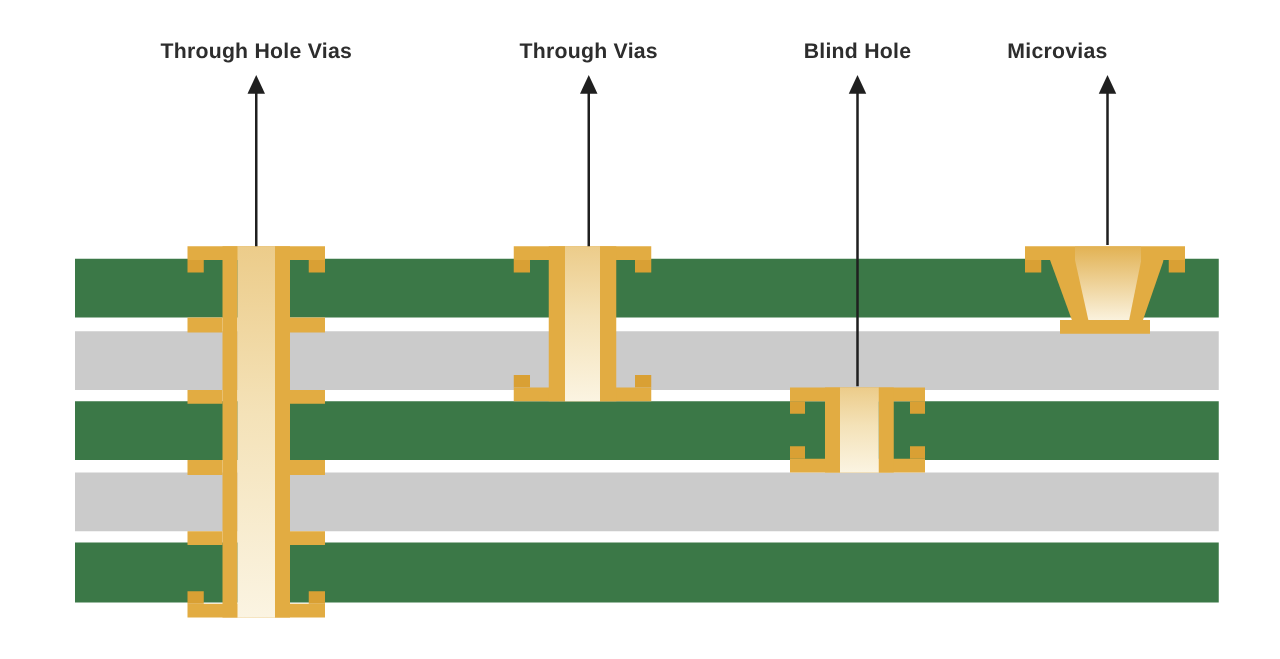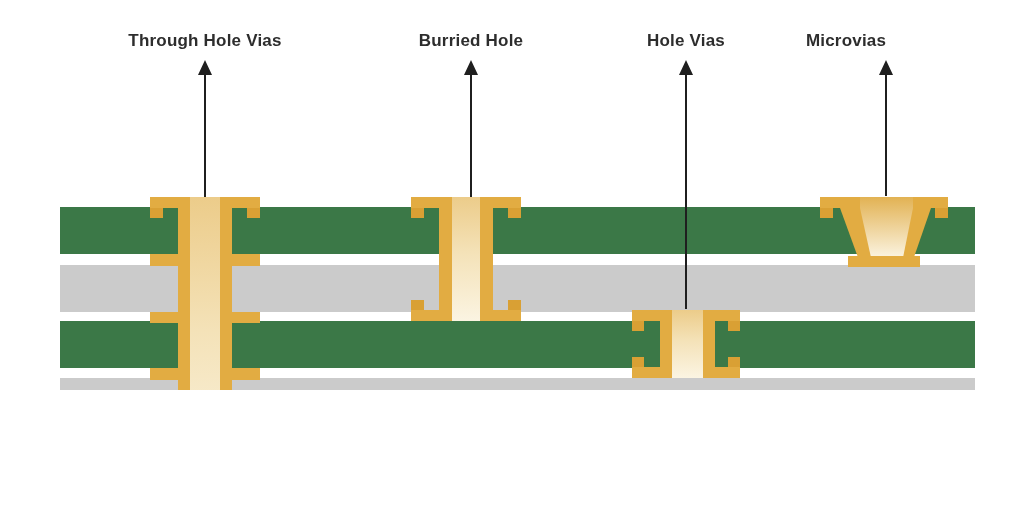--- a/index.html
+++ b/index.html
@@ -1,17 +1,17 @@
 <!DOCTYPE html>
 <html style="--background: #FFFFFF; --board-green: #3B7847; --substrate-gray: #CBCBCB; --copper-gold: #E2AC42; --copper-gold-dark: #D9A034; --via-fill-top: #ECCC8A; --via-fill-mid: #F4E2B8; --via-fill-bottom: #FBF4E2; --micro-fill-top: #E2B253; --arrow-black: #1F1F1F; --label-text: #2D2D2D;"><head>
 <meta charset="utf-8">
 <style>
   html,body{margin:0;padding:0;background:#fff;}
   .canvas{
-    position:relative;width:1024px;height:390px;overflow:hidden;
+    position:relative;width:1024px;height:527px;overflow:hidden;
     background:var(--background,#FFFFFF);
     font-family:"Liberation Sans",sans-serif;
   }
   .abs{position:absolute;}
   .green-layer{background:var(--board-green,#3B7847);}
   .gray-layer{background:var(--substrate-gray,#CBCBCB);}
   .gold{background:var(--copper-gold,#E2AC42);}
   .gold-dark{background:var(--copper-gold-dark,#D9A034);}
   .cream{background:linear-gradient(180deg,var(--via-fill-top,#ECCC8A) 0%,var(--via-fill-mid,#F4E2B8) 45%,var(--via-fill-bottom,#FBF4E2) 100%);}
   .cream-micro{background:linear-gradient(180deg,var(--micro-fill-top,#E2B253) 0%,var(--via-fill-bottom,#FBF4E2) 100%);}
@@ -102,27 +102,27 @@
 
   <div>
     <div class="arrow-head" style="left:198px;top:60px;"></div>
     <div class="arrow-line" style="left:204px;top:74px;height:123px;"></div>
     <div class="via-label" style="left:205px;top:31px;">Through Hole Vias</div>
   </div>
 
   <div>
     <div class="arrow-head" style="left:464px;top:60px;"></div>
     <div class="arrow-line" style="left:470px;top:74px;height:123px;"></div>
-    <div class="via-label" style="left:471px;top:31px;">Burried Hole</div>
+    <div class="via-label" style="left:471px;top:31px;">Through Vias</div>
   </div>
 
   <div>
     <div class="arrow-head" style="left:679px;top:60px;"></div>
     <div class="arrow-line" style="left:685px;top:74px;height:235px;"></div>
-    <div class="via-label" style="left:686px;top:31px;">Hole Vias</div>
+    <div class="via-label" style="left:686px;top:31px;">Blind Hole</div>
   </div>
 
   <div>
     <div class="arrow-head" style="left:879px;top:60px;"></div>
     <div class="arrow-line" style="left:885px;top:74px;height:122px;"></div>
     <div class="via-label" style="left:846px;top:31px;">Microvias</div>
   </div>
 
 </div>
 

